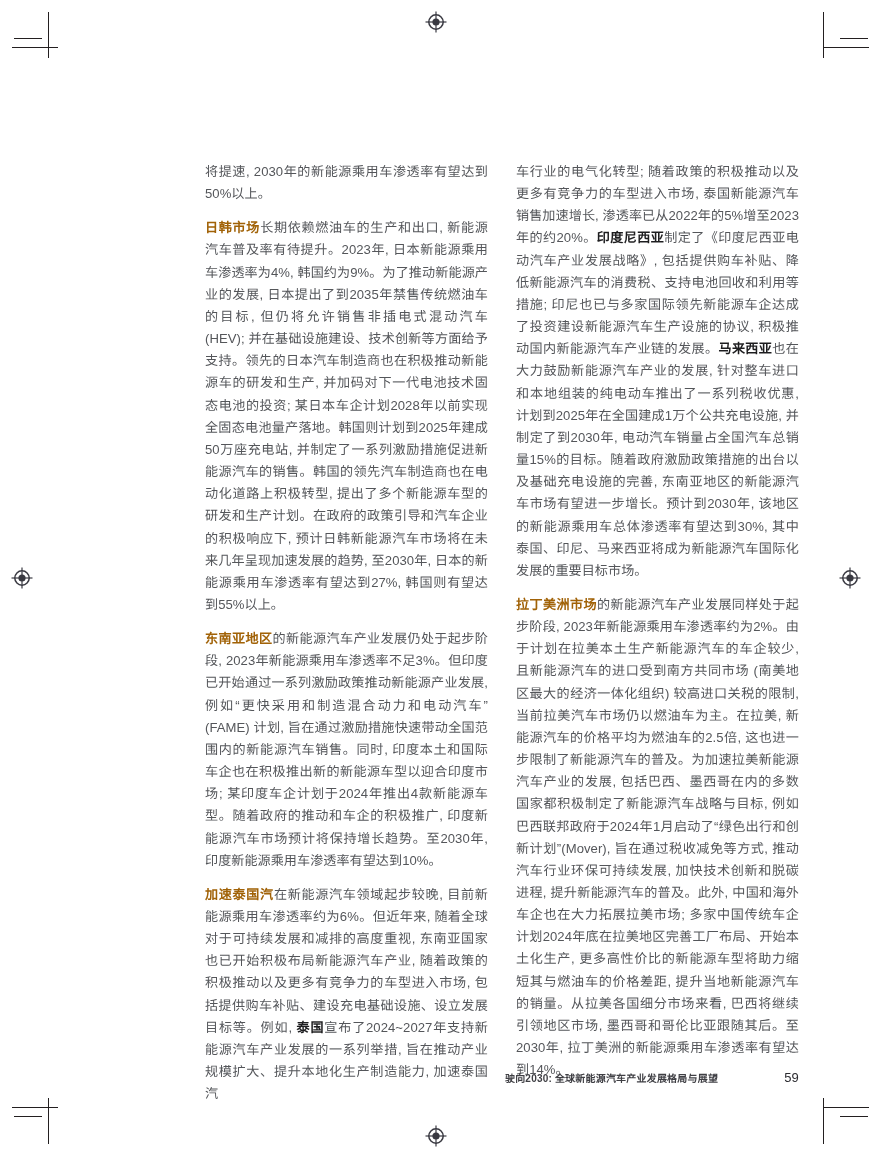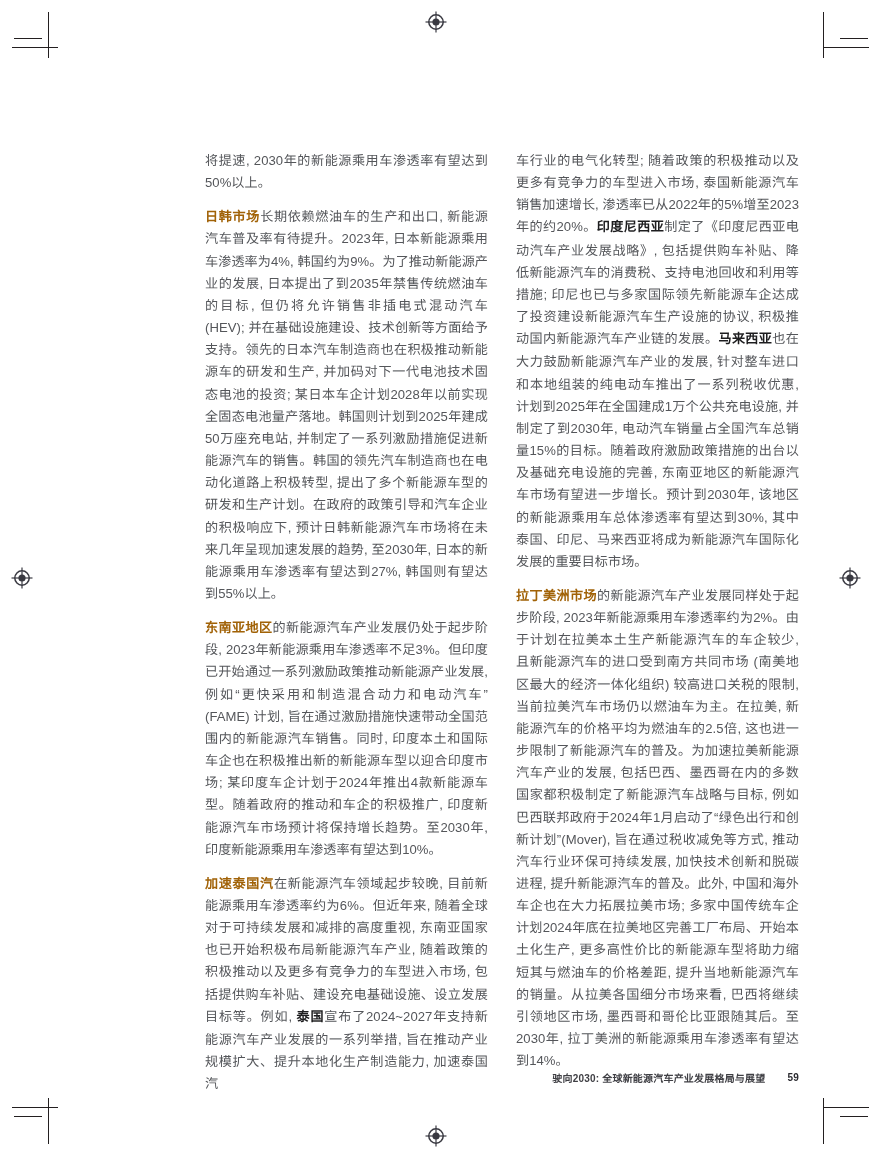--- a/index.html
+++ b/index.html
@@ -32,21 +32,21 @@
     position: absolute;
     left: 0;
     top: 0;
     width: 872px;
     height: 1155px;
   }
 
   .columns {
     position: absolute;
     left: 205px;
-    top: 150px;
+    top: 161px;
     width: 594px;
     height: 880px;
     display: flex;
     gap: 28px;
   }
 
   .column {
     width: 283px;
     flex: 0 0 283px;
   }
@@ -63,21 +63,20 @@
   }
   p.para:last-child { margin-bottom: 0; }
 
   .lead {
     font-weight: 700;
     color: #a16207;
   }
   .inline-bold {
     font-weight: 700;
     color: #1d1d1f;
-    font-family: Liberation Mono, monospace;
   }
 
   
   .footer {
     position: absolute;
     left: 205px;
     top: 1068px;
     width: 594px;
     height: 18px;
     display: flex;
@@ -86,24 +85,25 @@
     gap: 22px;
   }
   .footer-title {
     font-size: 10px;
     font-weight: 700;
     color: #3f3f44;
     letter-spacing: 0.2px;
     white-space: nowrap;
   }
   .footer-page {
-    font-size: 10px;
-    font-weight: 700;
+    font-size: 13px;
+    font-weight: 400;
     color: #2b2b30;
     letter-spacing: 0.2px;
+    margin-left: 44px;
   }
 </style>
 </head>
 <body>
 
 <div>
 
   <div class="crop-mark" style="left:48px; top:12px; width:1.4px; height:46px;"></div>
   <div class="crop-mark" style="left:12px; top:47px; width:46px; height:1.4px;"></div>
   <div class="crop-mark" style="left:14px; top:38px; width:28px; height:1.4px;"></div>

